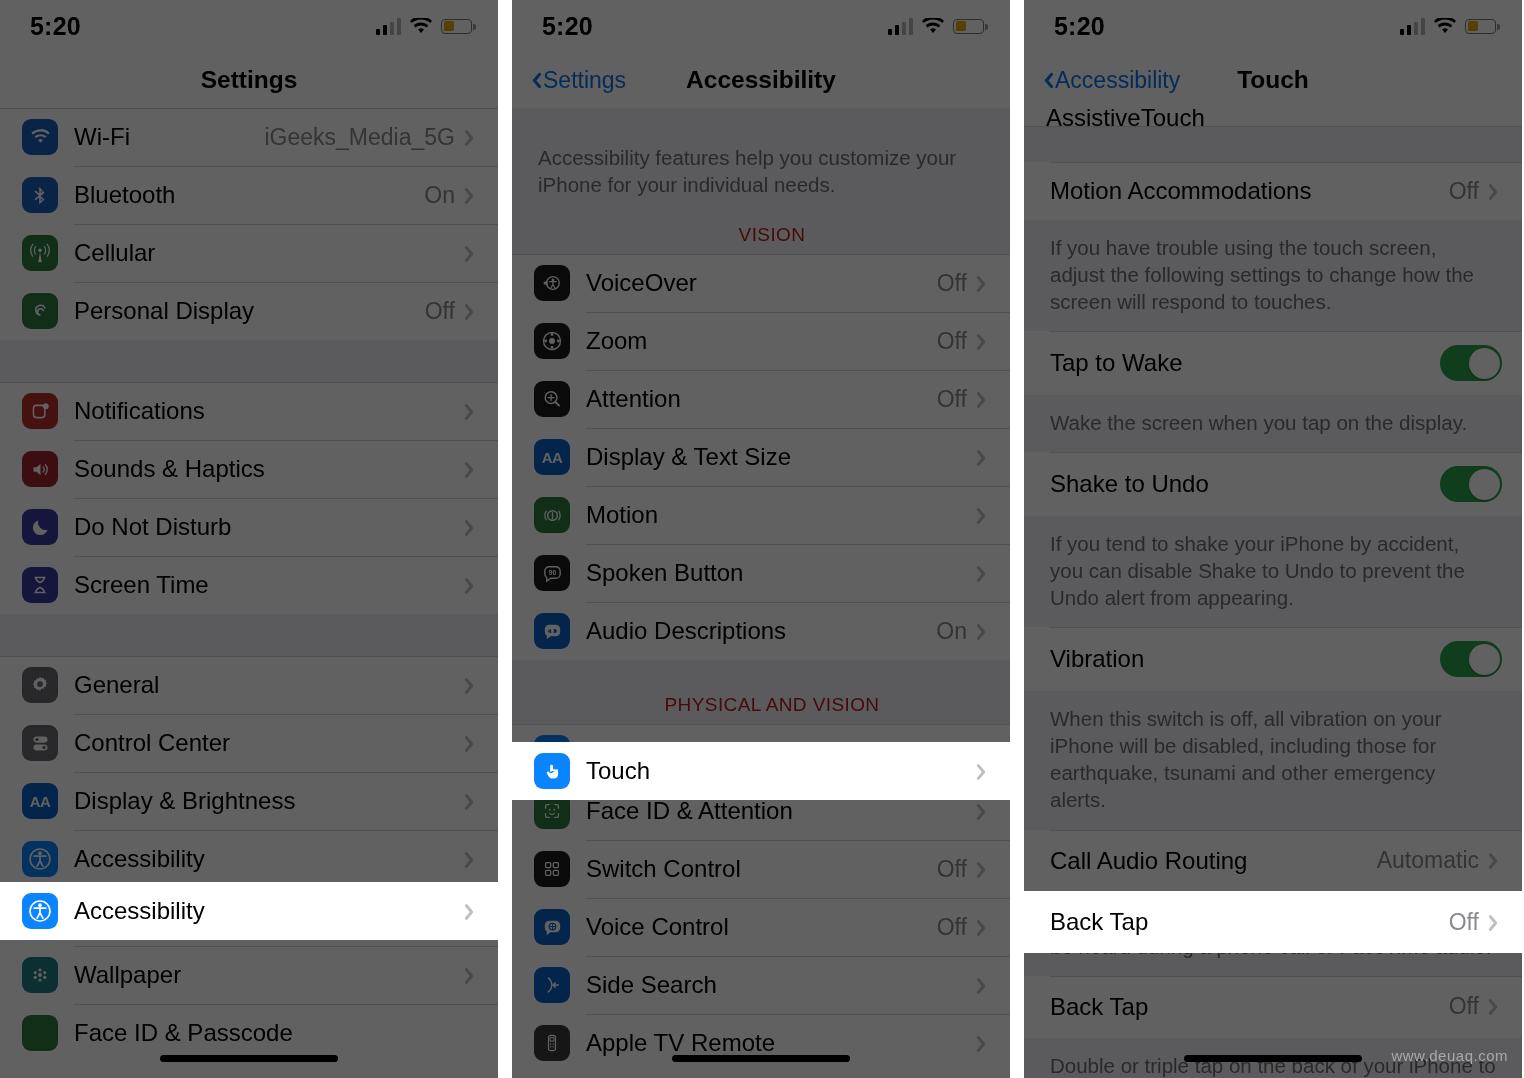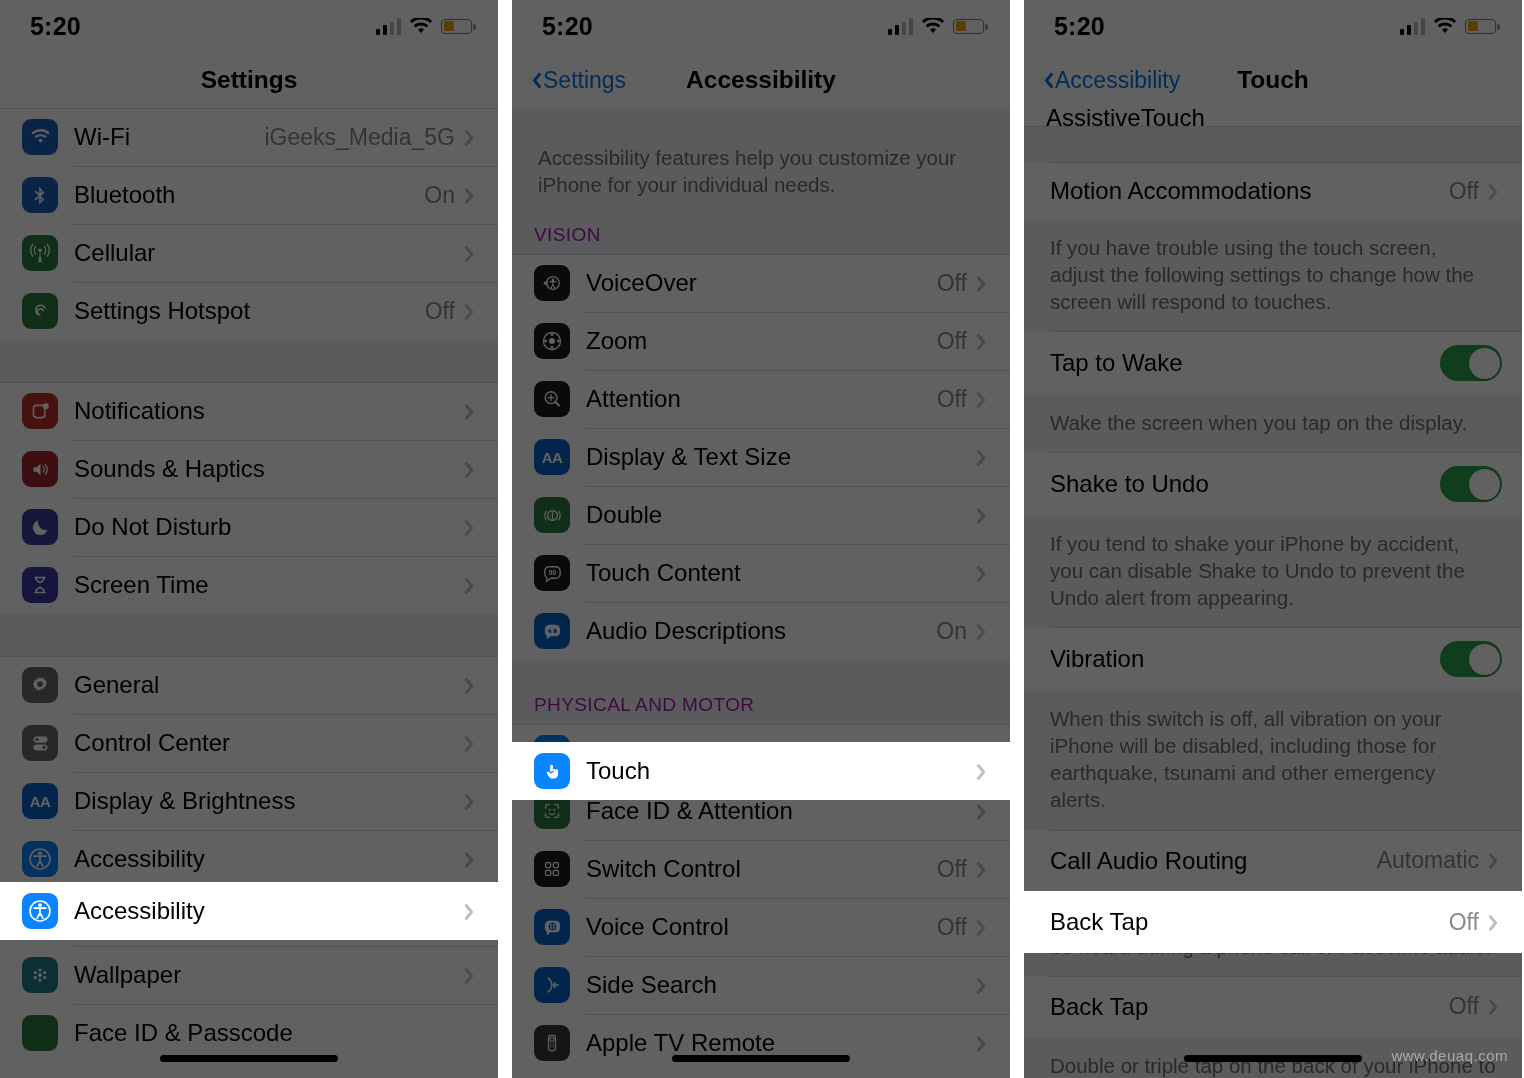--- a/index.html
+++ b/index.html
@@ -102,22 +102,22 @@
     width: 11px; height: 19px; position: relative; flex: 0 0 11px;
   }
   .chev:before, .chev:after {
     content:""; position:absolute; right:4px; width: 2.6px; height: 11px;
     background: #bfbfc3; border-radius: 2px;
   }
   .chev:before { top: 0px; transform: rotate(-40deg); transform-origin: bottom center; }
   .chev:after  { top: 9px; transform: rotate(40deg); transform-origin: top center; }
 
   .sec-hdr {
-    font-size: 19px; color: #a21caf; letter-spacing: .4px;
-    padding: 10px 0 8px 22px; background: #efeff4;
+    font-size: 19px; color: #b91c1c; letter-spacing: .4px;
+    padding: 10px 0 8px 22px; background: #efeff4; text-align: center;
   }
   .footnote {
     font-size: 20.5px; line-height: 1.32; color: #6d6d72;
     padding: 14px 26px 16px 26px; background: #efeff4;
   }
   .footnote.topnote { padding-top: 36px; }
 
   
   .toggle {
     width: 62px; height: 36px; border-radius: 18px; background: #34a853;
@@ -211,21 +211,21 @@
         <div class="lbl">Cellular</div>
         <div class="val"></div>
         <div class="chev"></div>
       </div>
       <div class="row sep" style="height:58px">
         <div class="ic" style="background:#2c7a3f">
           <svg viewBox="0 0 24 24" width="21" height="21">
               <path d="M17 8a5.5 5.5 0 1 0-5 8 3.5 3.5 0 1 1 3.2-5" stroke="#fff" stroke-width="1.8" fill="none" stroke-linecap="round"></path>
             </svg>
         </div>
-        <div class="lbl">Settings Hotspot</div>
+        <div class="lbl">Personal Display</div>
         <div class="val">Off</div>
         <div class="chev"></div>
       </div>
 
       <div class="grp-gap" style="height:42px"></div>
 
       <div class="row sep-full sep" style="height:58px">
         <div class="ic" style="background:#b5302c">
           <svg viewBox="0 0 24 24" width="21" height="21">
               <rect x="4" y="5" width="13" height="14" rx="3.5" stroke="#fff" stroke-width="1.8" fill="none"></rect>
@@ -453,50 +453,50 @@
         <div class="chev"></div>
       </div>
       <div class="row sep" style="height:58px">
         <div class="ic" style="background:#2c7a3f">
           <svg viewBox="0 0 24 24" width="23" height="23">
               <circle cx="12" cy="12" r="5" stroke="#fff" stroke-width="1.5" fill="none"></circle>
               <path d="M12 9v6" stroke="#fff" stroke-width="1.4" stroke-linecap="round"></path>
               <path d="M5.5 7.5a8 8 0 0 0 0 9M18.5 7.5a8 8 0 0 1 0 9" stroke="#fff" stroke-width="1.3" fill="none" stroke-linecap="round"></path>
             </svg>
         </div>
-        <div class="lbl">Double</div>
+        <div class="lbl">Motion</div>
         <div class="chev"></div>
       </div>
       <div class="row sep" style="height:58px">
         <div class="ic" style="background:#1c1c1e">
           <svg viewBox="0 0 24 24" width="23" height="23">
               <path d="M4 9.5a4.5 4.5 0 0 1 4.5-4.5h7A4.5 4.5 0 0 1 20 9.5v3A4.5 4.5 0 0 1 15.5 17H10l-4 3v-3.6A4.5 4.5 0 0 1 4 12.5z" stroke="#fff" stroke-width="1.4" fill="none"></path>
               <text x="12" y="14" font-size="7" fill="#fff" text-anchor="middle" font-family="Liberation Sans, sans-serif">90</text>
             </svg>
         </div>
-        <div class="lbl">Touch Content</div>
+        <div class="lbl">Spoken Button</div>
         <div class="chev"></div>
       </div>
       <div class="row sep" style="height:58px">
         <div class="ic" style="background:#0a63c4">
           <svg viewBox="0 0 24 24" width="23" height="23">
               <path d="M4 9.5A4.5 4.5 0 0 1 8.5 5h7A4.5 4.5 0 0 1 20 9.5v3A4.5 4.5 0 0 1 15.5 17H10l-4 3v-3.6A4.5 4.5 0 0 1 4 12.5z" fill="#fff"></path>
               <g fill="#0a63c4">
                 <path d="M9 9.4c.9 0 1.6.7 1.6 1.6v2.6H9.4v-.6a1.5 1.5 0 1 1-.4-2.9h1V11H9a.4.4 0 0 0 0 .8h.6v-.6c0-.3-.2-.5-.6-.5z"></path>
                 <path d="M13.4 9.4h1.2c1 0 1.8.8 1.8 1.8v.6c0 1-.8 1.8-1.8 1.8h-1.2z"></path>
               </g>
             </svg>
         </div>
         <div class="lbl">Audio Descriptions</div>
         <div class="val">On</div>
         <div class="chev"></div>
       </div>
 
       <div class="grp-gap" style="height:24px"></div>
-      <div class="sec-hdr">PHYSICAL AND MOTOR</div>
+      <div class="sec-hdr">PHYSICAL AND VISION</div>
 
       <div class="row sep-full sep" style="height:58px">
         <div class="ic" style="background:#0a84ff">
           <svg viewBox="0 0 24 24" width="22" height="22">
               <path d="M10 13V6.6a1.5 1.5 0 0 1 3 0v5.2M13 12.2v-1.1a1.4 1.4 0 0 1 2.8 0v1.5M15.8 12.4v-.8a1.4 1.4 0 0 1 2.8 0v3.9c0 2.7-2 4.8-4.7 4.8h-1.4c-2 0-3.2-1-4-2.3l-2-3.3a1.4 1.4 0 0 1 2.1-1.8L10 14.6" fill="#fff"></path>
             </svg>
         </div>
         <div class="lbl">Touch</div>
         <div class="chev"></div>
       </div>

